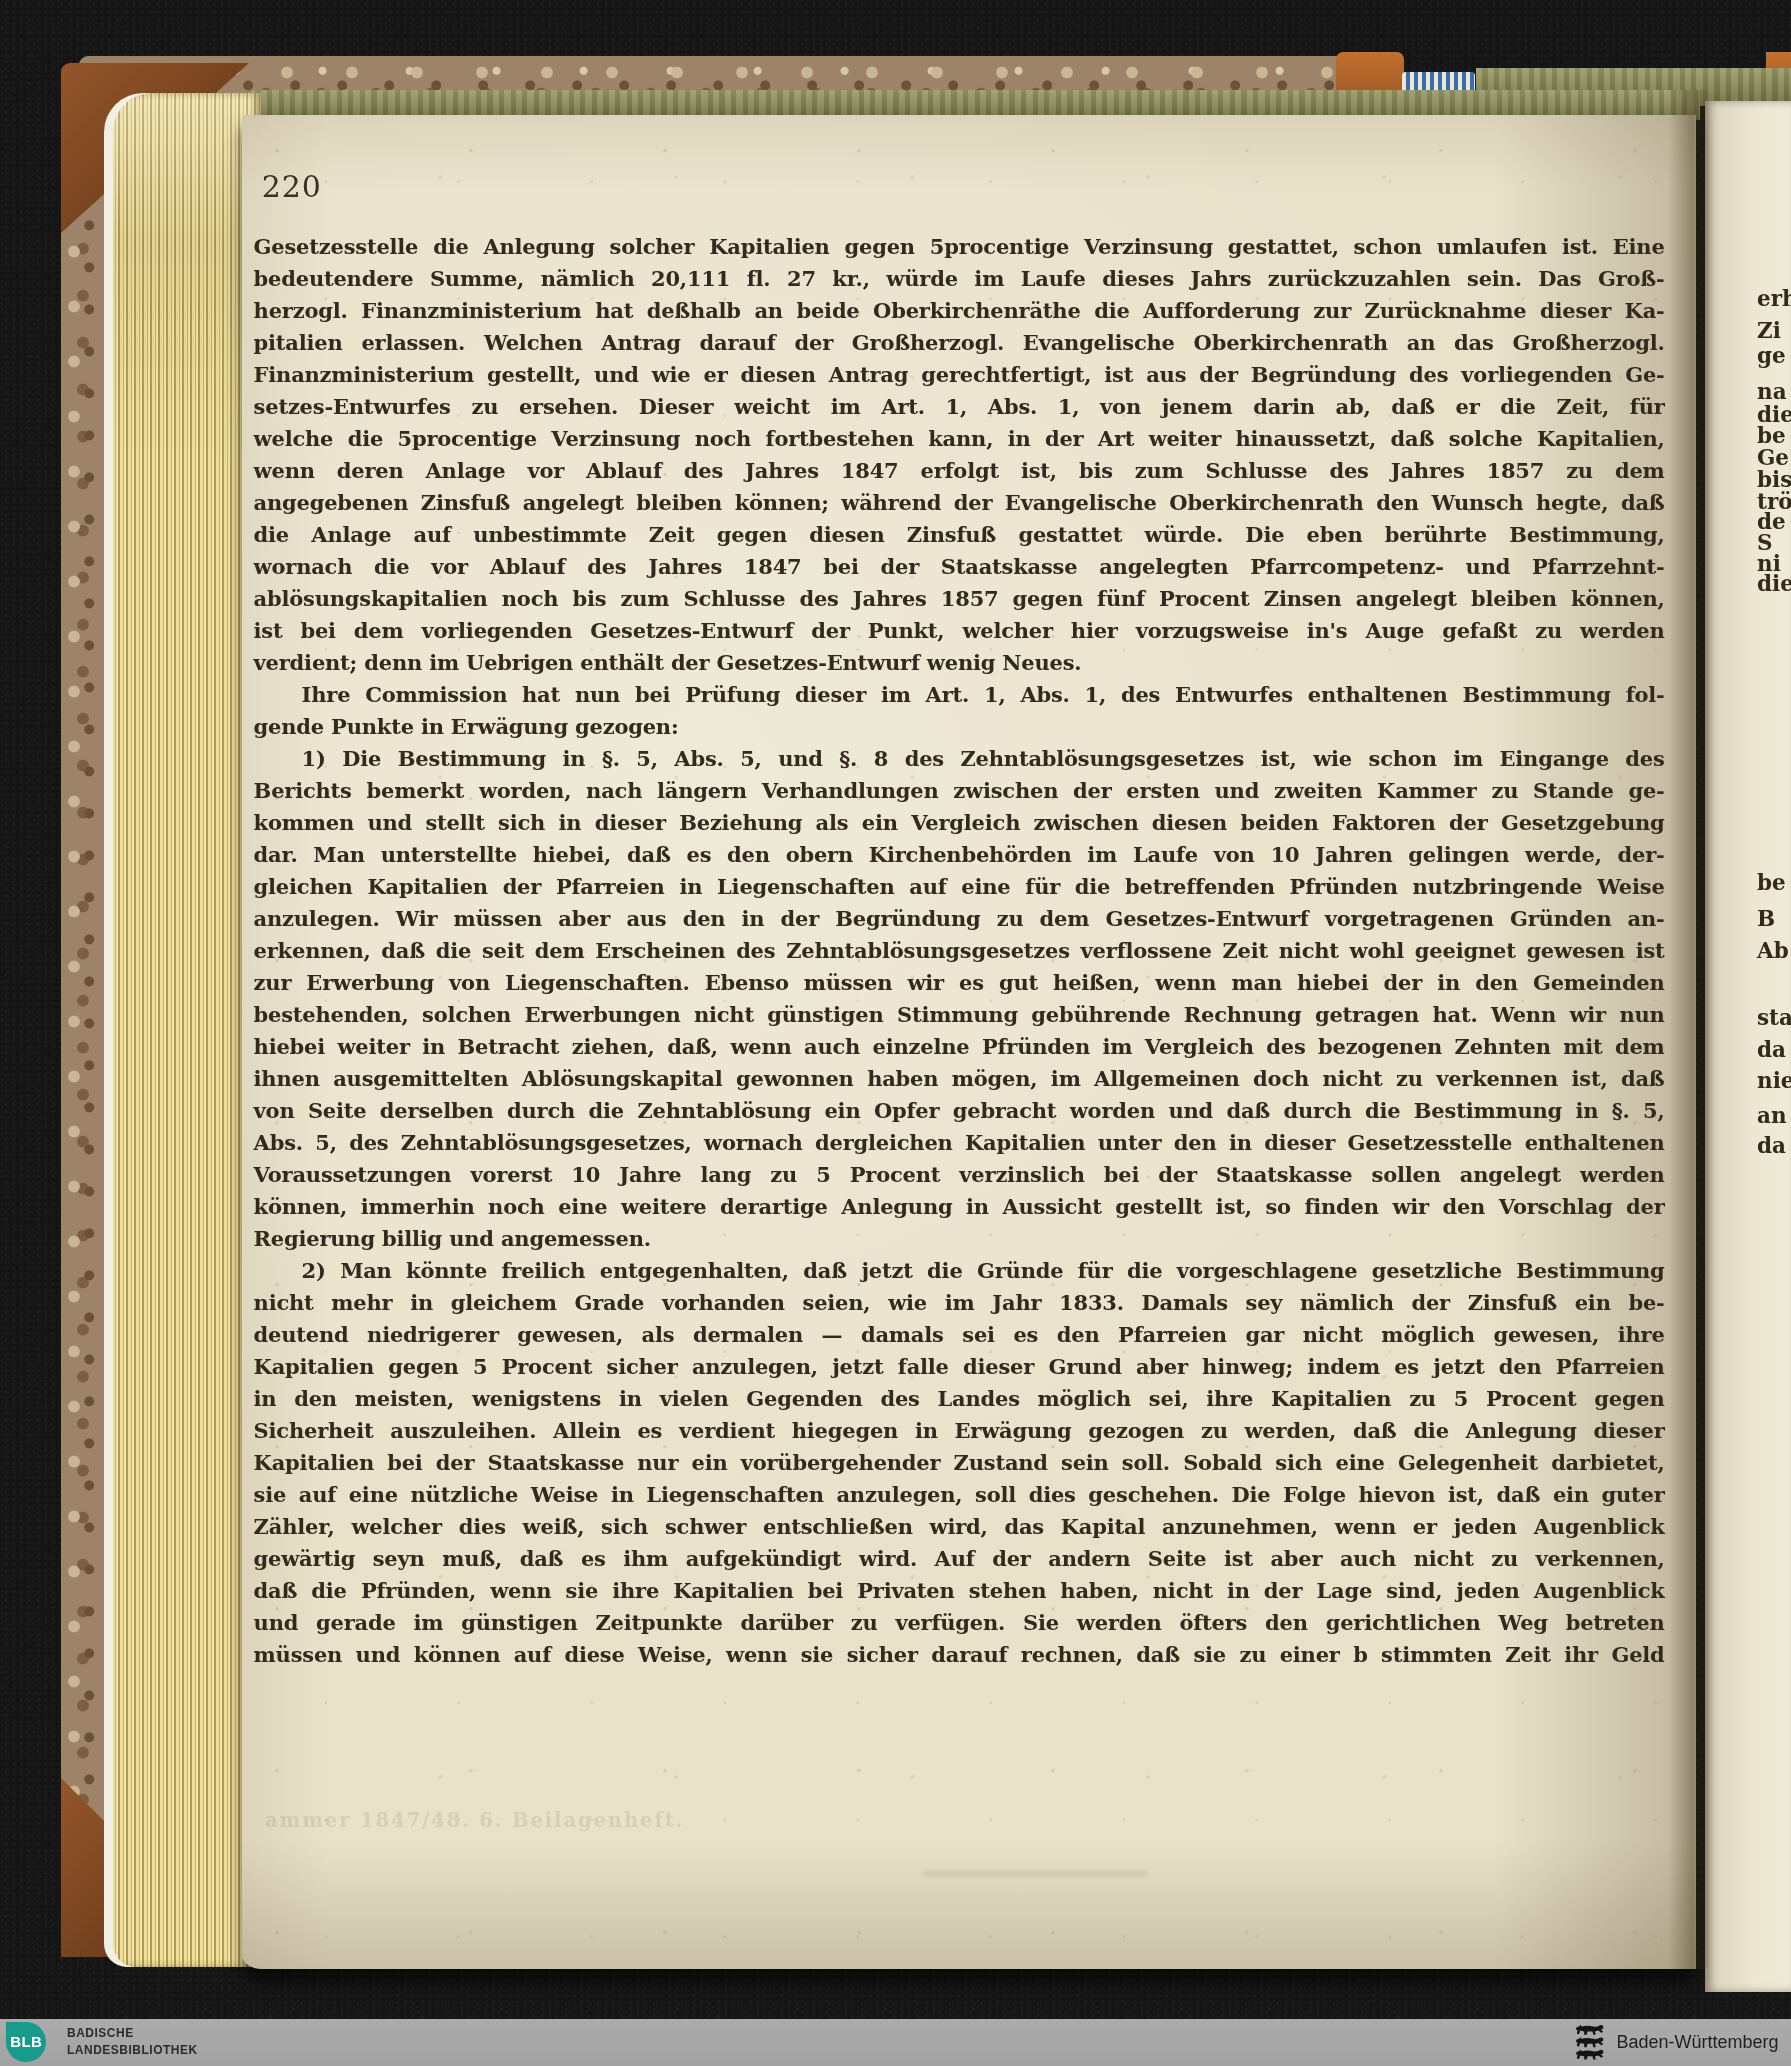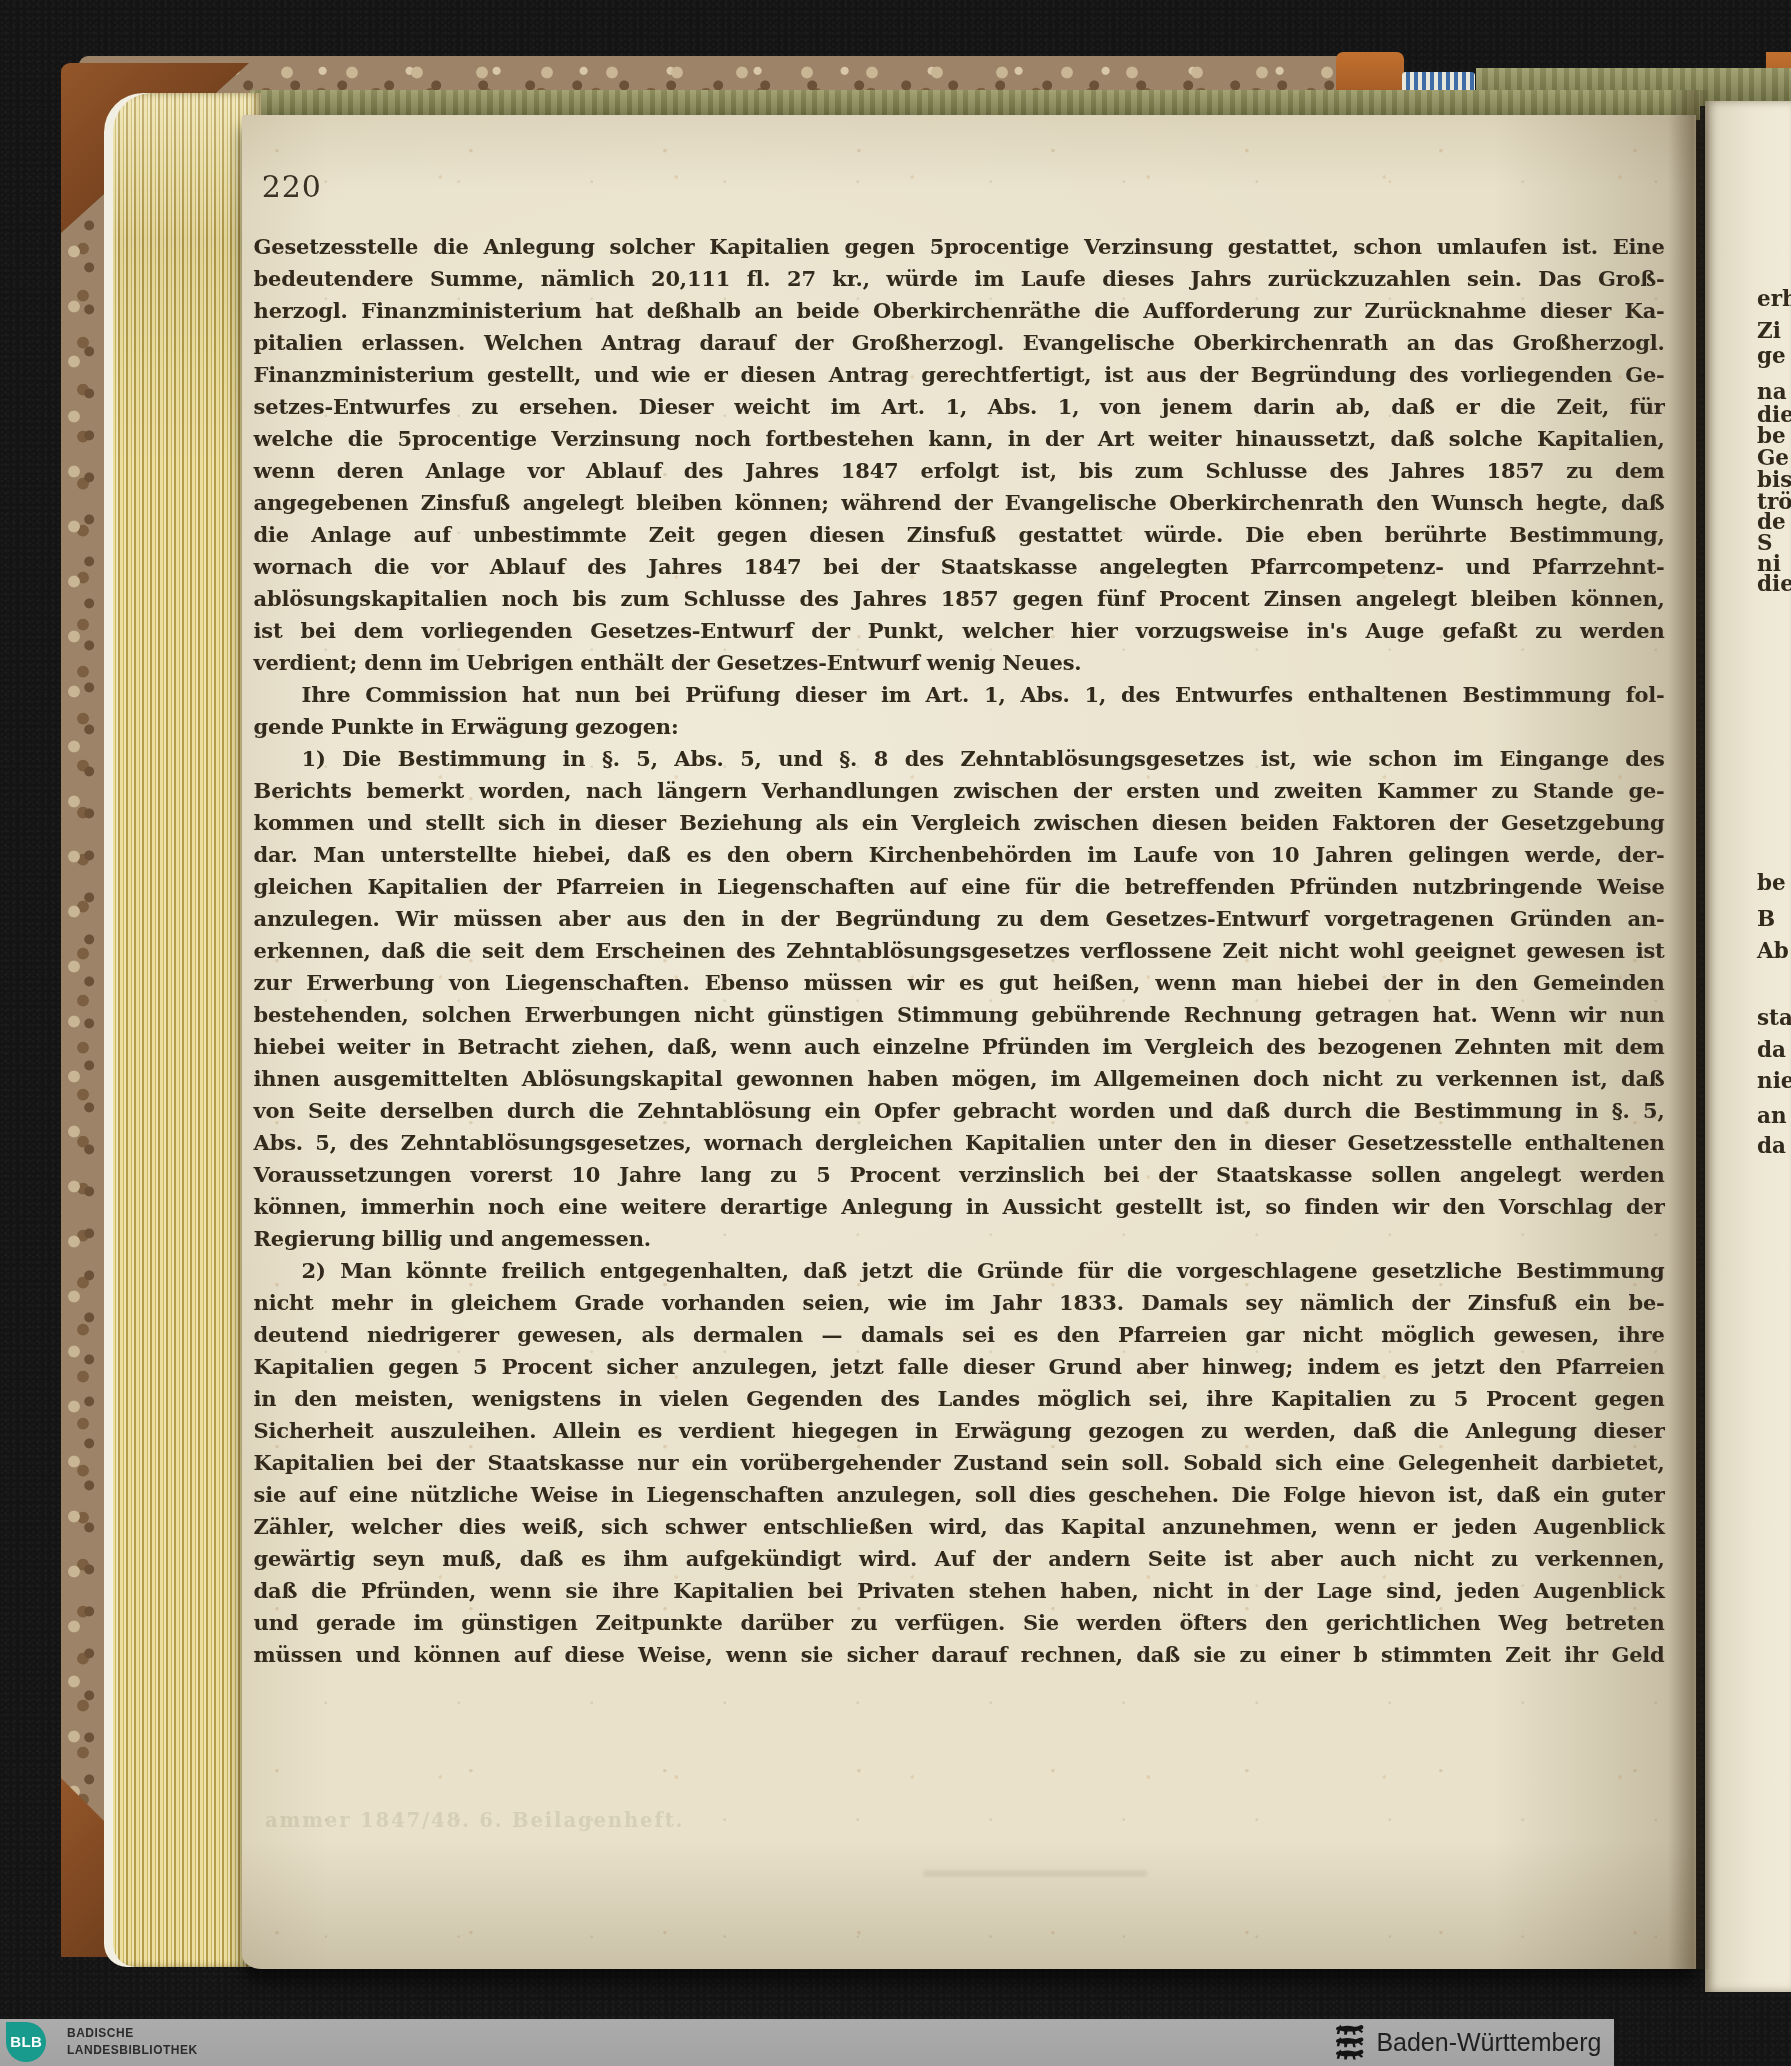--- a/index.html
+++ b/index.html
@@ -77,28 +77,28 @@
   .line.nojust{text-align:left;text-align-last:left;}
   .line.indent{padding-left:48px;}
 
   .show-through{position:absolute;left:23px;top:1694px;width:985px;
       font-family:"DejaVu Serif", serif;font-weight:bold;font-size:19.7px;
       color:#6f7454;opacity:.16;filter:blur(0.5px);letter-spacing:1.8px;}
   .smudge{position:absolute;left:681px;top:1755px;width:224px;height:7.2px;border-radius:3.6px;
       background:#6f7454;opacity:.12;filter:blur(1.8px);}
 
   
-  .footer{left:0;bottom:0;width:1614px;height:47px;background:linear-gradient(180deg,#acacac,#a2a2a2);text-decoration:underline;}
+  .footer{left:0;bottom:0;width:1791px;height:47px;background:linear-gradient(180deg,#acacac,#a2a2a2);text-decoration:underline;}
   .blb-logo{position:absolute;left:6.3px;top:2.7px;width:40px;height:40px;border-radius:0 50% 50% 50%;
       background:#189a8c;color:#ffffff;font-weight:bold;font-size:15px;letter-spacing:0.4px;
       display:flex;align-items:center;justify-content:center;}
   .lib-name{position:absolute;left:67px;top:6.3px;color:#2c2c2c;font-weight:bold;
       font-size:12px;line-height:17px;letter-spacing:0.5px;}
   .bw{position:absolute;right:12.5px;top:0;height:47px;display:flex;align-items:center;gap:9px;}
-  .bw-label{color:#1f1f1f;font-size:25px;}
+  .bw-label{color:#1f1f1f;font-size:18px;}
   .lions{width:34px;height:38px;}
 </style>
 </head>
 <body>
 
 <div class="stage">
 
   <div class="abs marble cover-top"></div>
   <div class="abs marble cover-left"></div>
   <div class="abs corner corner-tl"></div>

